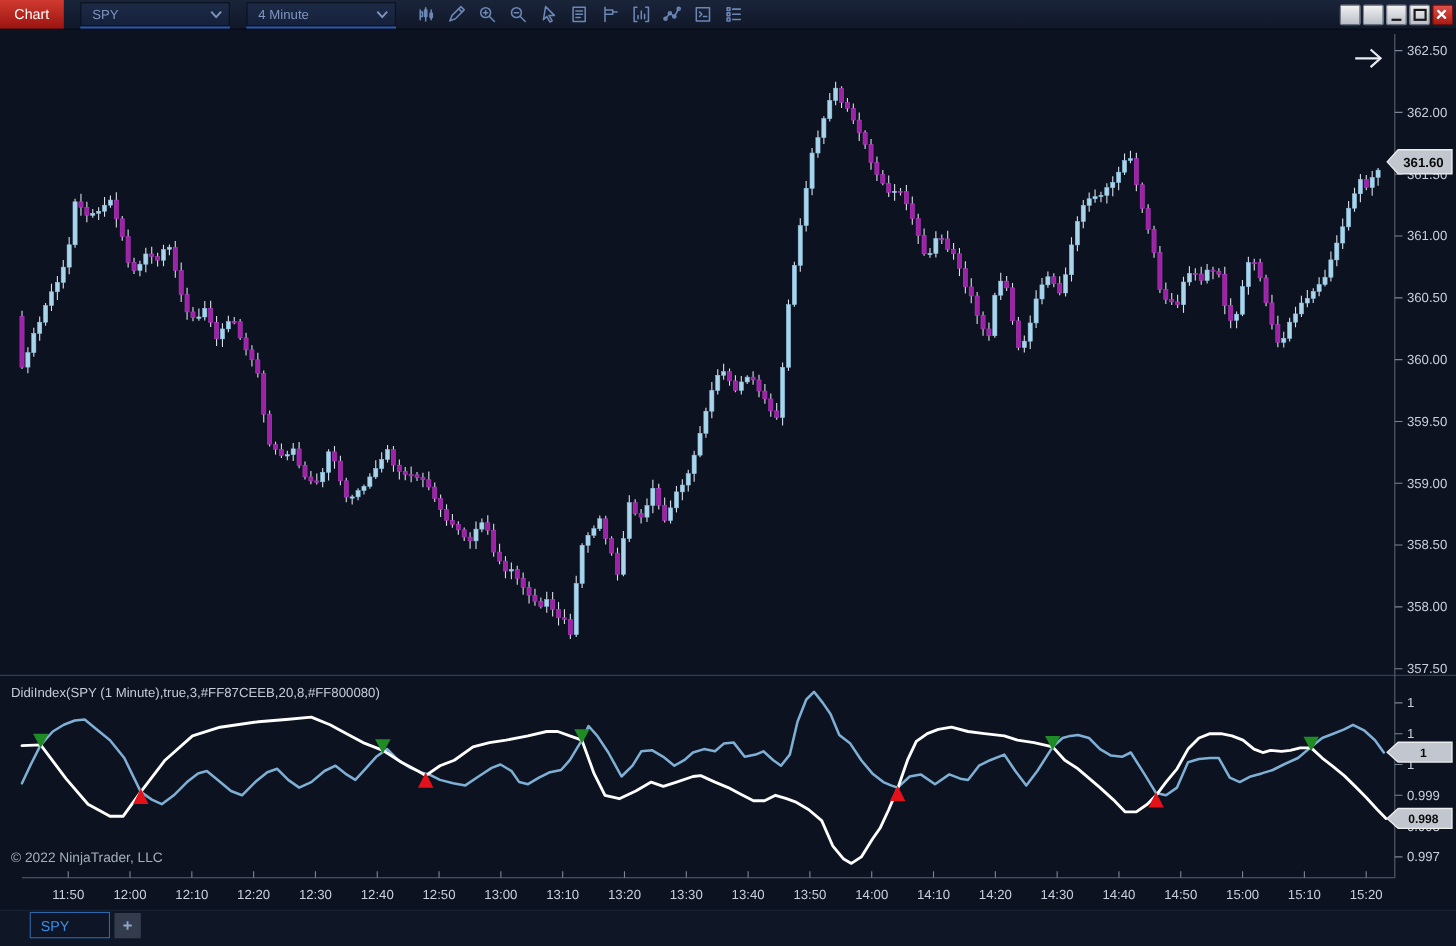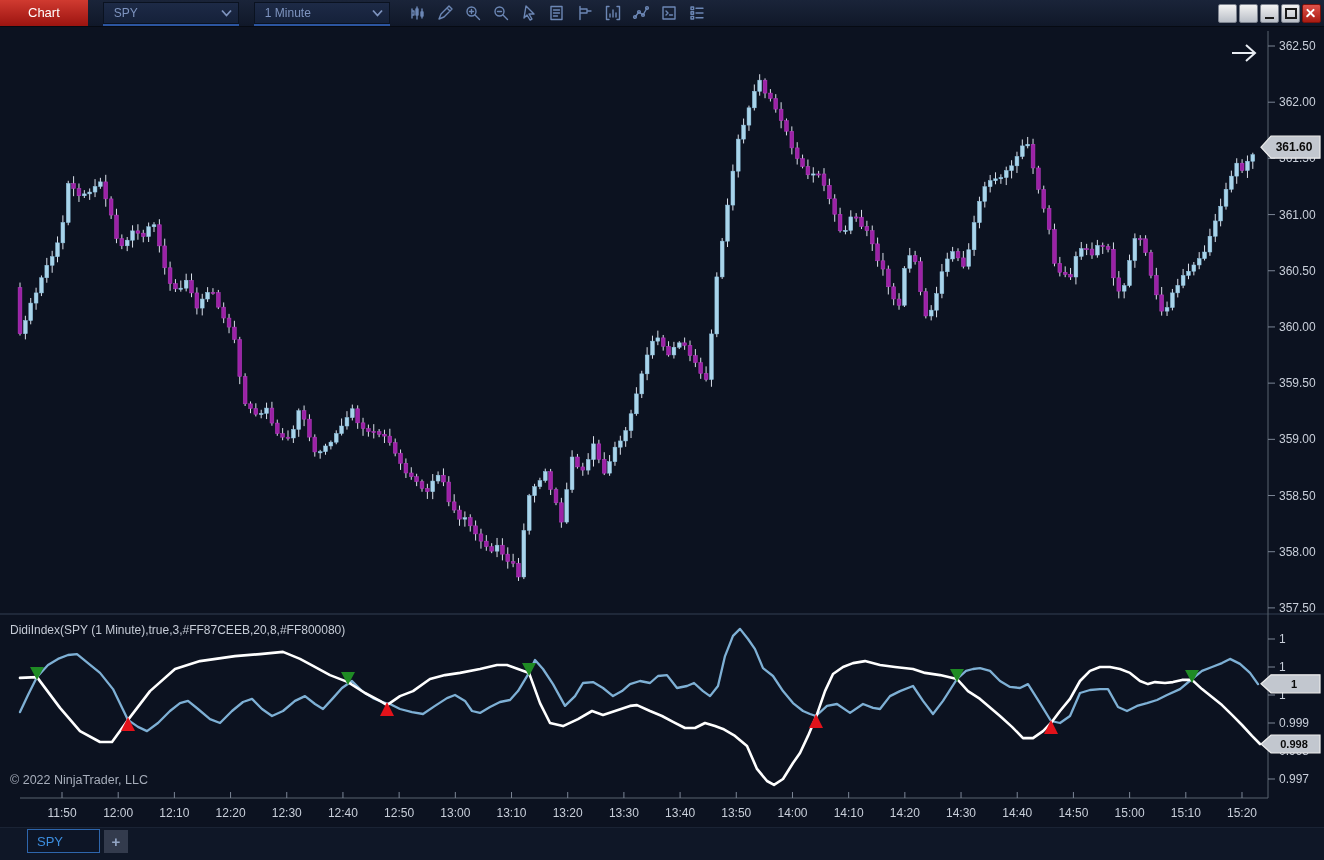--- a/index.html
+++ b/index.html
@@ -1,21 +1,21 @@
 <!DOCTYPE html>
 <html><head>
 <meta charset="utf-8">
 <style>
   html,body{margin:0;padding:0;background:#05080f;}
   .window{position:relative;width:1324px;height:860px;background:#0c1220;overflow:hidden;
           font-family:"Liberation Sans","DejaVu Sans",sans-serif;}
   
   .titlebar{position:relative;height:26px;background:linear-gradient(#1a2439,#101829);
             border-bottom:1px solid #060a12;display:flex;align-items:center;}
-  .tab-chart{height:26px;line-height:26px;padding:0 28px;color:#fff;font-size:13px;
+  .tab-chart{height:26px;line-height:26px;padding:0 13px;color:#fff;font-size:13px;
              background:linear-gradient(#d03a30,#9c1410);cursor:default;}
   .dropdown{display:flex;align-items:center;justify-content:space-between;
             width:118px;height:20px;margin-left:15px;padding:0 6px 0 10px;
             background:linear-gradient(#1d2a46,#15213a);border:1px solid #0a1220;
             box-shadow:0 2px 0 #2c55a0;color:#7e94bf;font-size:12px;}
   .dropdown .chev{width:11px;height:8px;}
   .toolbar{display:flex;align-items:center;margin-left:18px;gap:10px;}
   .tool{width:18px;height:18px;display:flex;align-items:center;justify-content:center;}
   .tool svg{width:18px;height:18px;stroke:#6c87b5;fill:none;stroke-width:1.4;stroke-linecap:round;stroke-linejoin:round;}
   .spacer{flex:1;}
@@ -49,21 +49,21 @@
     <div class="tab-chart">Chart</div>
 
     <div class="dropdown">
       <span>SPY</span>
       <svg class="chev" viewBox="0 0 11 8">
           <path d="M1 1.5 L5.5 6.5 L10 1.5" fill="none" stroke="#7e94bf" stroke-width="1.8"></path>
         </svg>
     </div>
 
     <div class="dropdown">
-      <span>1 Minute</span>
+      <span>4 Minute</span>
       <svg class="chev" viewBox="0 0 11 8">
           <path d="M1 1.5 L5.5 6.5 L10 1.5" fill="none" stroke="#7e94bf" stroke-width="1.8"></path>
         </svg>
     </div>
 
     <div class="toolbar">
       <span class="tool">
           <svg viewBox="0 0 18 18">
             <path d="M4 5v9M4 7h2v4H4zM9 3v12M8 5h2v6H8zM14 5v9M13 8h2v4h-2z"></path>
           </svg>

